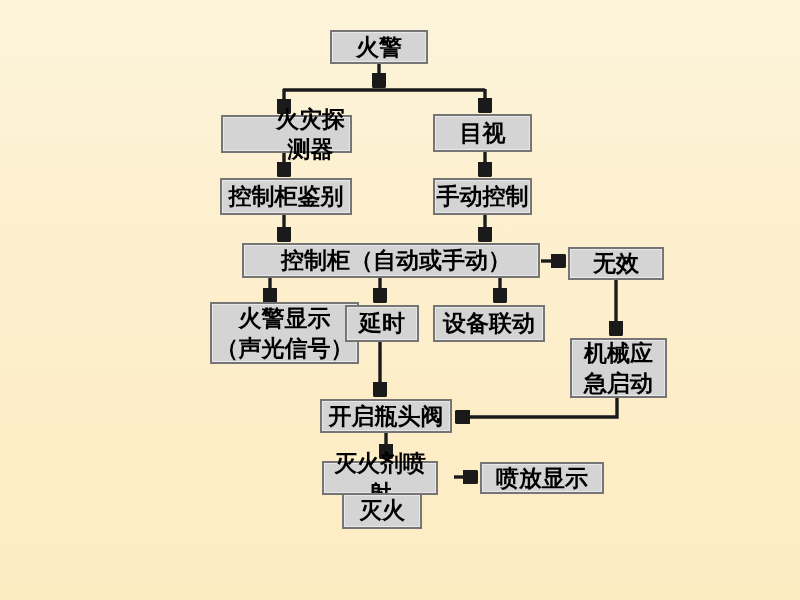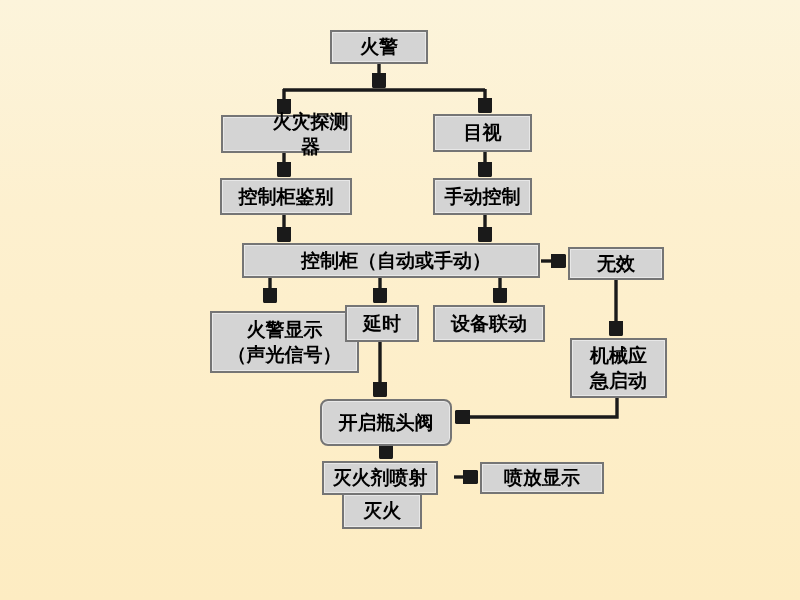--- a/index.html
+++ b/index.html
@@ -10,36 +10,36 @@
   .canvas{
     position:relative;width:800px;height:600px;
     background:linear-gradient(180deg,#fcf4db 0%,#fdf0cf 35%,#fdecc2 100%);
   }
   .arrows{position:absolute;left:0;top:0;width:800px;height:600px;}
   .arrows line,.arrows path{stroke:#1a1a1a;stroke-width:3.4;fill:none;}
   .node{
     position:absolute;box-sizing:border-box;
     background:#d4d4d4;border:2px solid #757575;
     display:flex;align-items:center;justify-content:center;
-    font-weight:bold;font-size:19px;line-height:1.32;color:#000;
+    font-weight:bold;font-size:23px;line-height:1.32;color:#000;
     text-align:center;white-space:pre-line;
     box-shadow:0 0 0 1px #e8e8e8 inset;
   }
   #n-fire-alarm          {left:330px;top:30px; width:98px; height:34px;}
   #n-fire-detector       {left:221px;top:115px;width:131px;height:38px;padding-left:48px;}
   #n-visual              {left:433px;top:114px;width:99px; height:38px;}
   #n-cabinet-identify    {left:220px;top:178px;width:132px;height:37px;}
   #n-manual-control      {left:433px;top:178px;width:99px; height:37px;}
   #n-control-cabinet     {left:242px;top:243px;width:298px;height:35px;padding-left:10px;}
   #n-invalid             {left:568px;top:247px;width:96px; height:33px;}
-  #n-alarm-display       {left:210px;top:311px;width:149px;height:62px;}
+  #n-alarm-display       {left:210px;top:302px;width:149px;height:62px;}
   #n-delay               {left:345px;top:305px;width:74px; height:37px;}
   #n-equipment-linkage   {left:433px;top:305px;width:112px;height:37px;}
   #n-mechanical-emergency{left:570px;top:338px;width:97px; height:60px;}
-  #n-open-valve          {left:320px;top:399px;width:132px;height:47px;border-radius:8px;}
+  #n-open-valve          {left:320px;top:399px;width:132px;height:34px;}
   #n-agent-spray         {left:322px;top:461px;width:116px;height:34px;}
   #n-discharge-display   {left:480px;top:462px;width:124px;height:32px;}
   #n-extinguish          {left:342px;top:493px;width:80px;height:36px;font-family:Liberation Serif, serif;}
 </style>
 </head>
 <body>
 
 <div class="canvas">
 
   <svg class="arrows" viewBox="0 0 800 600" xmlns="http://www.w3.org/2000/svg">

